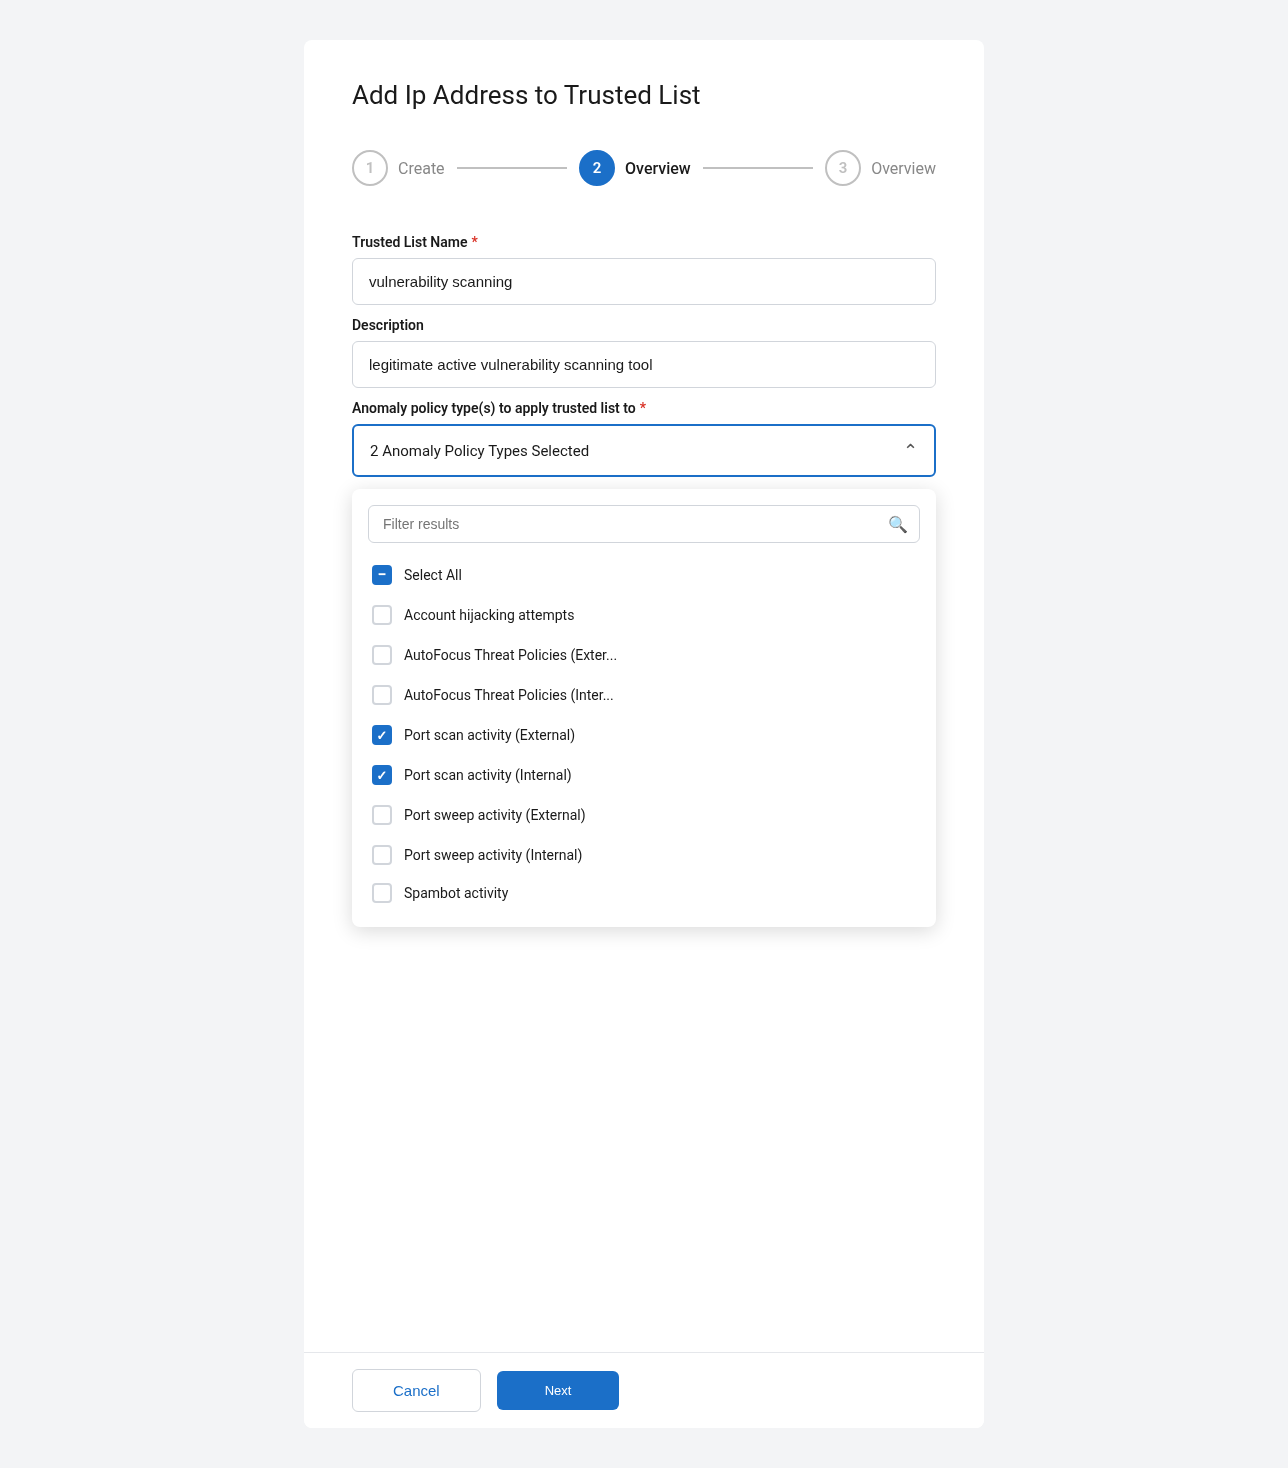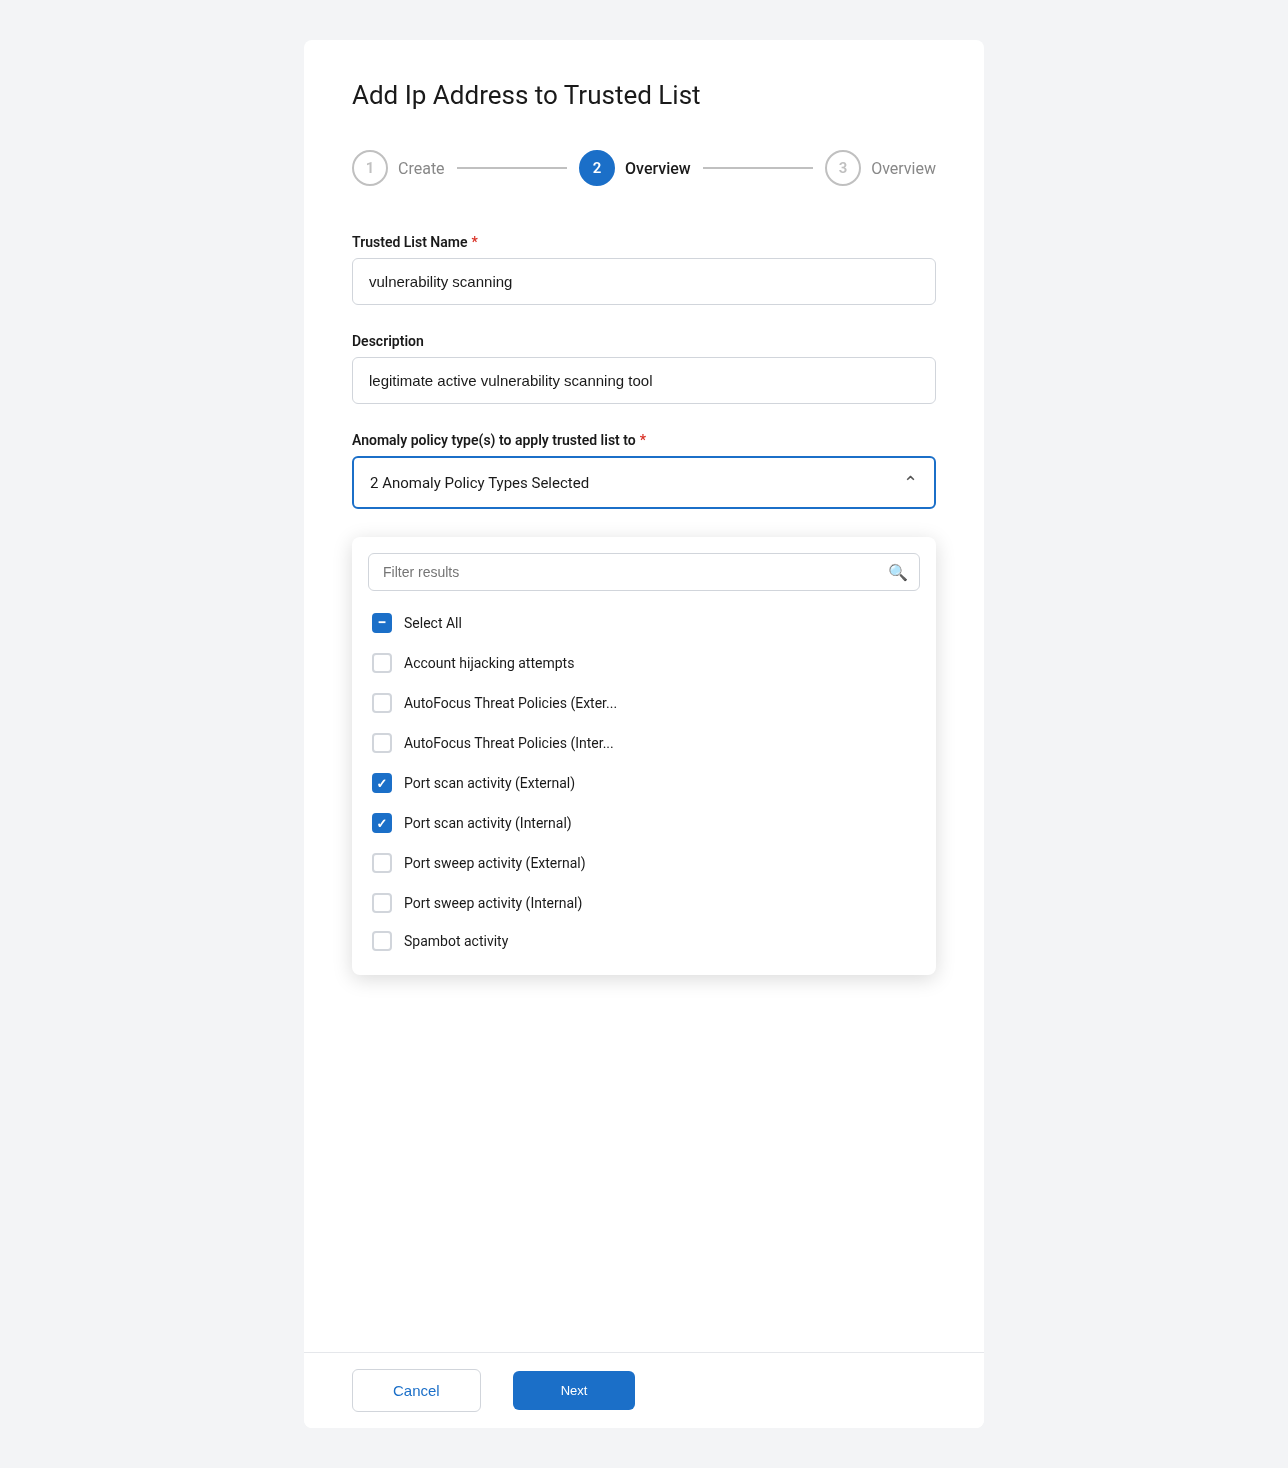--- a/index.html
+++ b/index.html
@@ -84,21 +84,21 @@
 
     .step-line {
       flex: 1;
       height: 2px;
       background: #c0c0c0;
       margin: 0 12px;
     }
 
     
     .form-group {
-      margin-bottom: 28px;
+      margin-bottom: 12px;
     }
 
     .form-label {
       font-size: 14px;
       font-weight: 600;
       color: #1a1a1a;
       margin-bottom: 8px;
       display: flex;
       align-items: center;
       gap: 4px;
@@ -223,21 +223,21 @@
     }
 
     
     .bottom-bar {
       position: absolute;
       bottom: 0;
       left: 0;
       right: 0;
       display: flex;
       align-items: center;
-      gap: 32px;
+      gap: 16px;
       padding: 16px 48px;
       background: #fff;
       border-top: 1px solid #e5e7eb;
       border-radius: 0 0 8px 8px;
       justify-content: flex-start;
     }
 
     .btn-cancel {
       padding: 12px 40px;
       border: 1.5px solid #d1d5db;

